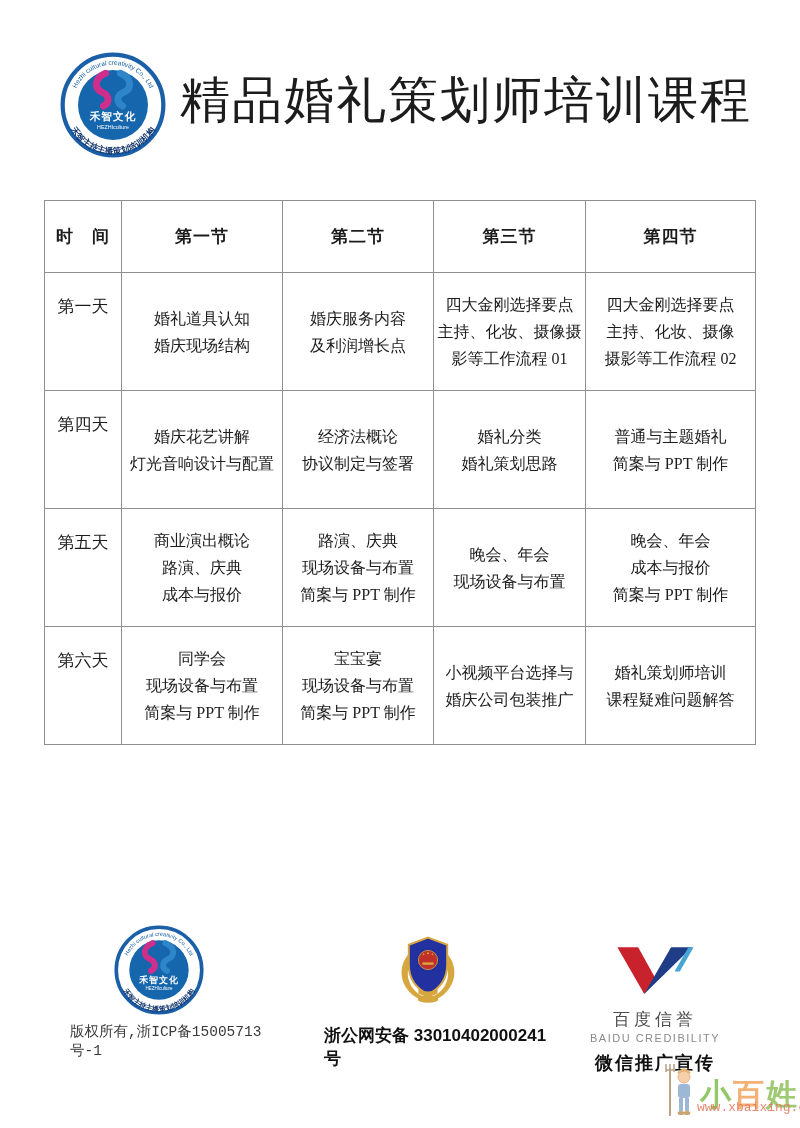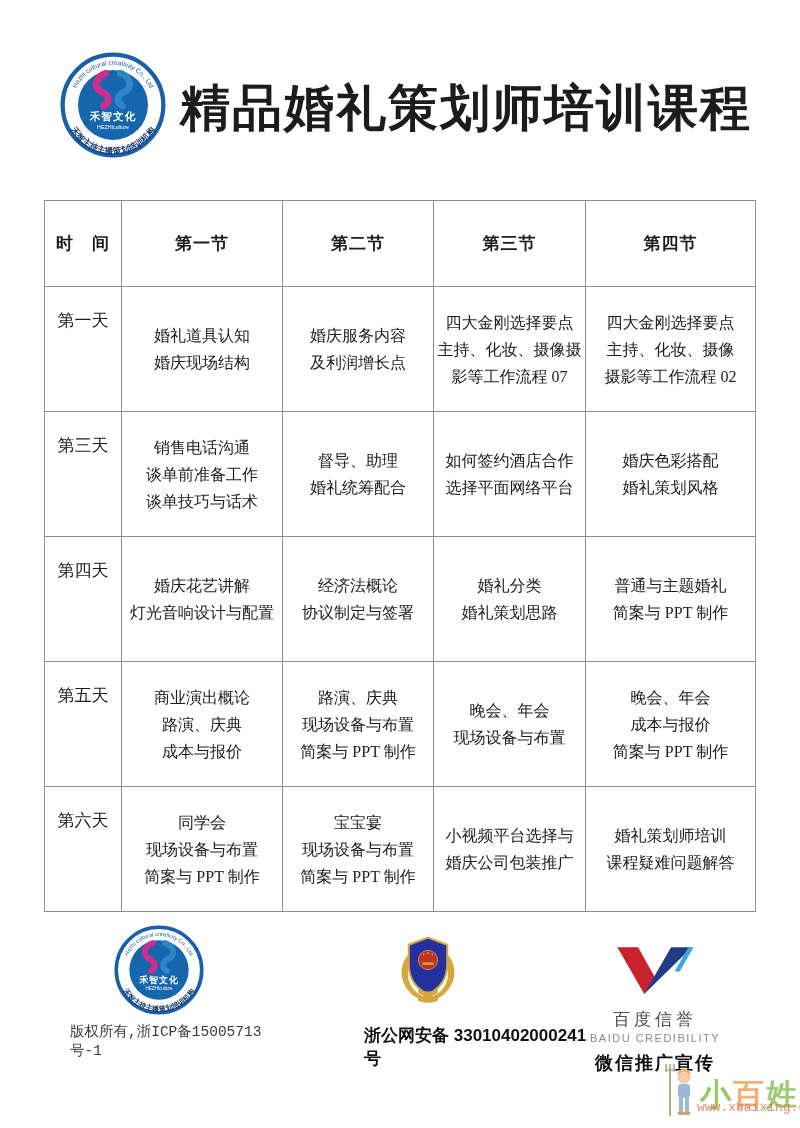--- a/index.html
+++ b/index.html
@@ -2,53 +2,53 @@
 <html style="--logo-blue: #1a5fa8; --logo-inner-blue: #1566ac; --mark-pink: #cf2e8c; --mark-blue: #2e86c8; --border-gray: #8f8f8f; --badge-gold: #d7a73f; --badge-blue: #2230a0; --badge-red: #c03028; --baidu-red: #c8232c; --baidu-navy: #1f3c87; --baidu-lightblue: #45a6d6;"><head>
 <meta charset="utf-8">
 <style>
   html,body{margin:0;padding:0;background:#ffffff;}
   .page{position:relative;width:800px;height:1128px;background:#ffffff;overflow:hidden;
         font-family:"Liberation Serif","DejaVu Serif",serif;color:#1c1c1c;}
 
   
   .header-logo{position:absolute;left:60px;top:52px;width:106px;height:106px;}
   .footer-logo{position:absolute;left:114px;top:925px;width:90px;height:90px;}
-  .page-title{position:absolute;left:180px;top:80px;width:540px;margin:0;
-              font-size:50px;font-weight:bold;letter-spacing:2px;text-align:left;
+  .page-title{position:absolute;left:180px;top:72px;width:540px;margin:0;
+              font-size:50px;font-weight:normal;letter-spacing:2px;text-align:left;
               white-space:nowrap;line-height:1.15;}
 
   
   .logo-outer{fill:#ffffff;stroke:var(--logo-blue);stroke-width:4;}
   .logo-inner{fill:var(--logo-inner-blue);}
   .ring-en{font-family:"Liberation Sans","DejaVu Sans",sans-serif;font-size:6.2px;
            fill:var(--logo-blue);text-anchor:middle;}
   .ring-cn{font-size:8px;font-weight:bold;fill:#16386e;text-anchor:middle;}
   .mark-pink{fill:none;stroke:var(--mark-pink);stroke-width:6.5;stroke-linecap:round;}
   .mark-blue{fill:none;stroke:var(--mark-blue);stroke-width:6.5;stroke-linecap:round;}
   .logo-cn{font-size:10px;font-weight:bold;fill:#ffffff;text-anchor:middle;letter-spacing:1px;}
   .logo-en{font-family:"Liberation Sans","DejaVu Sans",sans-serif;font-size:5px;
            fill:#ffffff;text-anchor:middle;}
 
   
   .course-table{position:absolute;left:44px;top:200px;width:711px;
                 border-collapse:collapse;table-layout:fixed;}
   .course-table col.c0{width:77px;} .course-table col.c1{width:161px;}
   .course-table col.c2{width:151px;}.course-table col.c3{width:152px;}
   .course-table col.c4{width:170px;}
-  .course-table th,.course-table td{border:1px solid var(--border-gray);padding:7px 2px;}
+  .course-table th,.course-table td{border:1px solid var(--border-gray);padding:0 2px;}
   .course-table th{height:71px;font-size:17px;font-weight:bold;letter-spacing:1px;text-align:center;}
   .course-table td.day{height:95px;vertical-align:top;padding-top:22px;text-align:center;font-size:17px;margin-top:8px;}
   .course-table td.content{vertical-align:middle;text-align:center;font-size:16px;line-height:27px;}
 
   
   .sans{font-family:"Liberation Sans","DejaVu Sans",sans-serif;}
   .copyright{position:absolute;left:70px;top:1022px;width:220px;font-size:14.5px;color:#3a3a3a;font-family:Liberation Mono, monospace;}
   .police-badge{position:absolute;left:388px;top:928px;width:80px;height:84px;}
   .police-record{position:absolute;left:324px;top:1024px;width:230px;font-size:17px;
-                 font-weight:bold;color:#111111;margin-left:40px;}
+                 font-weight:bold;color:#111111;}
   .shield{fill:var(--badge-blue);stroke:var(--badge-gold);stroke-width:2.5;}
   .emblem{fill:var(--badge-red);stroke:var(--badge-gold);stroke-width:1;}
   .gold{fill:var(--badge-gold);}
 
   .baidu{position:absolute;left:585px;top:942px;width:140px;text-align:center;}
   .baidu-v{width:95px;height:52px;display:block;margin:0 auto;}
   .v-red{fill:var(--baidu-red);} .v-navy{fill:var(--baidu-navy);} .v-light{fill:var(--baidu-lightblue);}
   .baidu-title{font-size:17px;color:#4d4d4d;letter-spacing:4px;margin-top:14px;}
   .baidu-subtitle{font-size:11px;color:#8a8a8a;letter-spacing:1.5px;margin-top:1px;}
   .baidu-cert{font-size:18px;font-weight:bold;color:#111111;letter-spacing:2px;margin-top:7px;}
@@ -109,46 +109,26 @@
             <div>婚礼道具认知</div>
             <div>婚庆现场结构</div>
           </td>
           <td class="content">
             <div>婚庆服务内容</div>
             <div>及利润增长点</div>
           </td>
           <td class="content">
             <div>四大金刚选择要点</div>
             <div>主持、化妆、摄像摄</div>
-            <div>影等工作流程 07</div>
+            <div>影等工作流程 01</div>
           </td>
           <td class="content">
             <div>四大金刚选择要点</div>
             <div>主持、化妆、摄像</div>
             <div>摄影等工作流程 02</div>
-          </td>
-        </tr>
-        <tr>
-          <td class="day">第三天</td>
-          <td class="content">
-            <div>销售电话沟通</div>
-            <div>谈单前准备工作</div>
-            <div>谈单技巧与话术</div>
-          </td>
-          <td class="content">
-            <div>督导、助理</div>
-            <div>婚礼统筹配合</div>
-          </td>
-          <td class="content">
-            <div>如何签约酒店合作</div>
-            <div>选择平面网络平台</div>
-          </td>
-          <td class="content">
-            <div>婚庆色彩搭配</div>
-            <div>婚礼策划风格</div>
           </td>
         </tr>
         <tr>
           <td class="day">第四天</td>
           <td class="content">
             <div>婚庆花艺讲解</div>
             <div>灯光音响设计与配置</div>
           </td>
           <td class="content">
             <div>经济法概论</div>

